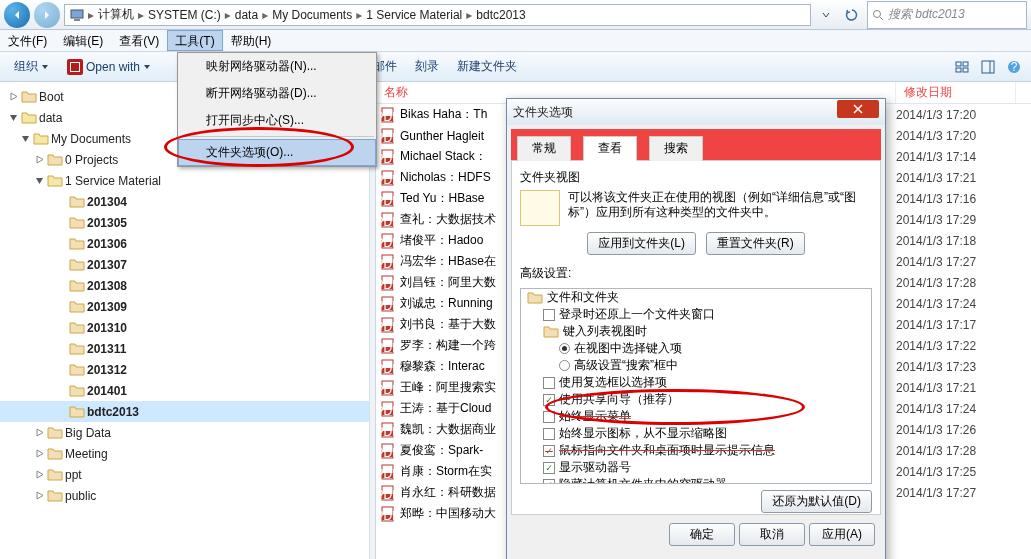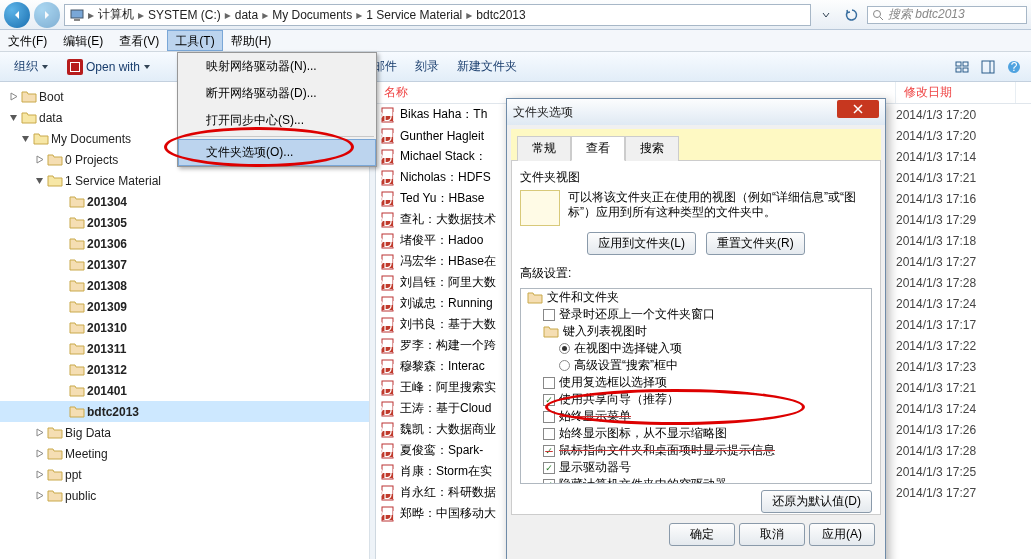--- a/index.html
+++ b/index.html
@@ -8,21 +8,21 @@
 
 .addrbar { height: 30px; background: linear-gradient(#fdfefe, #e8eef5); border-bottom: 1px solid #b8c7d8; display: flex; align-items: center; padding: 2px 4px; gap: 4px; }
 .navbtn { width: 26px; height: 26px; border-radius: 50%; background: radial-gradient(circle at 30% 30%, #5db4e8, #1a6fb0); display: flex; align-items: center; justify-content: center; }
 .navbtn svg { fill: #fff; }
 .navbtn.disabled { opacity: .5; }
 .breadcrumb { flex: 1; height: 22px; border: 1px solid #a7b7c7; background: #fff; display: flex; align-items: center; padding: 0 2px; }
 .bc-icon { width: 16px; height: 16px; margin: 0 2px; }
 .bc-item { padding: 0 3px; color: #222; }
 .bc-sep { color: #666; padding: 0 1px; }
 .refresh { width: 22px; height: 22px; display: flex; align-items: center; justify-content: center; }
-.searchbox { width: 160px; height: 18px; border: 1px solid #a7b7c7; background: #fff; display: flex; align-items: center; padding: 0 4px; color: #888; font-style: italic; }
+.searchbox { width: 160px; height: 28px; border: 1px solid #a7b7c7; background: #fff; display: flex; align-items: center; padding: 0 4px; color: #888; font-style: italic; }
 .searchbox svg { margin-right: 4px; }
 
 
 .menubar { height: 22px; background: #f4f7fb; border-bottom: 1px solid #d0d8e0; display: flex; align-items: stretch; }
 .menuitem { padding: 3px 8px; cursor: default; }
 .menuitem.active { background: #bcd4ee; border: 1px solid #7aa7d7; padding: 2px 7px; }
 
 
 .toolbar { height: 30px; background: linear-gradient(#f7fbff, #e2edf8); border-bottom: 1px solid #c3d0de; display: flex; align-items: center; padding: 0 8px; gap: 6px; position: relative; z-index: 2; }
 .tbtn { padding: 2px 6px; color: #1a3e6e; display: flex; align-items: center; gap: 3px; }
@@ -62,21 +62,21 @@
 .files { position: relative; }
 .row { display: flex; align-items: center; height: 21px; }
 .row .cell-name { display: flex; align-items: center; gap: 4px; padding-left: 4px; width: 520px; }
 .row .cell-date { width: 120px; color: #444; }
 .pdf-icon { width: 16px; height: 16px; }
 
 
 .dialog { position: absolute; left: 506px; top: 98px; width: 380px; height: 504px; background: #f0f0f0; border: 1px solid #6f8ba8; box-shadow: 3px 3px 10px rgba(0,0,0,.3); z-index: 100; }
 .dialog-title { height: 26px; background: linear-gradient(#fcfdfe, #dfe9f3); display: flex; align-items: center; padding: 0 6px; font-size: 12px; color: #222; }
 .dialog-close { margin-left: auto; width: 42px; height: 18px; background: #c7371f; border-radius: 2px; display: flex; align-items: center; justify-content: center; color: #fff; position: relative; top: -3px; }
-.tabs { display: flex; padding: 6px 6px 0; gap: 0; background: #fef9c3; border-bottom: 1px solid #ccc; margin: 4px 4px 0; }
+.tabs { display: flex; padding: 6px 6px 0; gap: 12px; background: #ef4444; border-bottom: 1px solid #ccc; margin: 4px 4px 0; }
 .tab { padding: 3px 14px; border: 1px solid #ccc; border-bottom: none; background: #f0f0f0; position: relative; top: 1px; }
 .tab.active { background: #fff; border-bottom: 1px solid #fff; }
 .dialog-body { background: #fff; margin: 0 4px; padding: 8px; border: 1px solid #ccc; border-top: none; height: 354px; overflow: hidden; }
 .group-lbl { margin-bottom: 4px; }
 .fv-row { display: flex; gap: 8px; }
 .fv-icon { width: 40px; height: 36px; background: #fffbe6; border: 1px solid #d8c97a; }
 .fv-text { flex: 1; font-size: 12px; line-height: 15px; }
 .dbtns { display: flex; gap: 10px; margin-top: 6px; justify-content: center; }
 .wbtn { padding: 2px 10px; border: 1px solid #8a9aaa; background: linear-gradient(#fdfdfd, #e4e9ee); border-radius: 3px; font-size: 12px; }
 .adv-tree { border: 1px solid #b0b8c0; height: 196px; margin-top: 6px; overflow: hidden; background: #fff; position: relative; }

